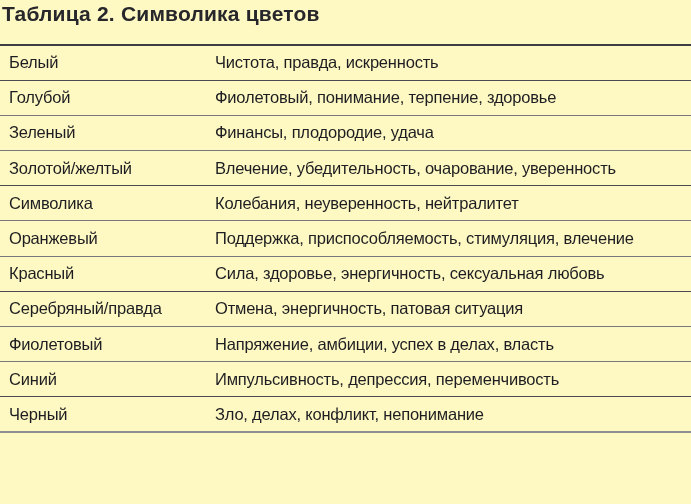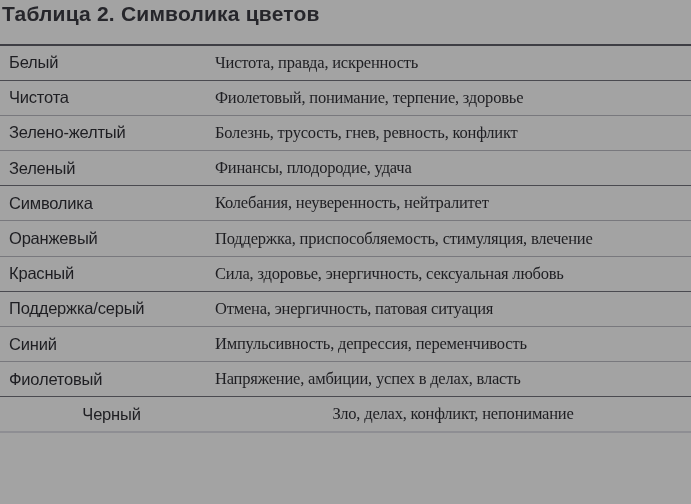--- a/index.html
+++ b/index.html
@@ -7,21 +7,21 @@
     width: 691px;
     height: 504px;
     background: #ffffff;
     overflow: hidden;
     font-family: "Liberation Sans", "DejaVu Sans", sans-serif;
   }
   .page {
     position: relative;
     width: 691px;
     height: 504px;
-    background: #a3a3a3;
+    background: #fef9c3;
   }
   .doc-title {
     position: absolute;
     top: 2px;
     left: 2px;
     font-size: 21px;
     font-weight: bold;
     letter-spacing: 0.2px;
     color: #26262b;
     white-space: nowrap;
@@ -39,86 +39,84 @@
   table.symbol-table tr {
     height: 35.2px;
     border-bottom: 1.6px solid #78787d;
   }
   table.symbol-table tr:nth-child(3n+1) {
     border-bottom-color: #4a4a50;
     margin-top: 37px;
   }
   table.symbol-table tr:last-child {
     border-bottom: none;
-    text-align: center;
   }
   td {
     font-size: 16.5px;
     color: #1e1e22;
     vertical-align: middle;
     white-space: nowrap;
     overflow: hidden;
     letter-spacing: -0.2px;
   }
   td.col-color {
     width: 214px;
     padding-left: 9px;
   }
   td.col-meaning {
     padding-left: 1px;
-    font-family: Liberation Serif, serif;
   }
 </style>
 </head>
 <body>
 
 <div class="page">
   <div class="doc-title">Таблица 2. Символика цветов</div>
 
   <table class="symbol-table">
     <tbody>
         <tr>
           <td class="col-color">Белый</td>
           <td class="col-meaning">Чистота, правда, искренность</td>
         </tr>
         <tr>
-          <td class="col-color">Чистота</td>
+          <td class="col-color">Голубой</td>
           <td class="col-meaning">Фиолетовый, понимание, терпение, здоровье</td>
-        </tr>
-        <tr>
-          <td class="col-color">Зелено-желтый</td>
-          <td class="col-meaning">Болезнь, трусость, гнев, ревность, конфликт</td>
         </tr>
         <tr>
           <td class="col-color">Зеленый</td>
           <td class="col-meaning">Финансы, плодородие, удача</td>
+        </tr>
+        <tr>
+          <td class="col-color">Золотой/желтый</td>
+          <td class="col-meaning">Влечение, убедительность, очарование, уверенность</td>
         </tr>
         <tr>
           <td class="col-color">Символика</td>
           <td class="col-meaning">Колебания, неуверенность, нейтралитет</td>
         </tr>
         <tr>
           <td class="col-color">Оранжевый</td>
           <td class="col-meaning">Поддержка, приспособляемость, стимуляция, влечение</td>
         </tr>
         <tr>
           <td class="col-color">Красный</td>
           <td class="col-meaning">Сила, здоровье, энергичность, сексуальная любовь</td>
         </tr>
         <tr>
-          <td class="col-color">Поддержка/серый</td>
+          <td class="col-color">Серебряный/правда</td>
           <td class="col-meaning">Отмена, энергичность, патовая ситуация</td>
+        </tr>
+        <tr>
+          <td class="col-color">Фиолетовый</td>
+          <td class="col-meaning">Напряжение, амбиции, успех в делах, власть</td>
         </tr>
         <tr>
           <td class="col-color">Синий</td>
           <td class="col-meaning">Импульсивность, депрессия, переменчивость</td>
-        </tr>
-        <tr>
-          <td class="col-color">Фиолетовый</td>
-          <td class="col-meaning">Напряжение, амбиции, успех в делах, власть</td>
         </tr>
         <tr>
           <td class="col-color">Черный</td>
           <td class="col-meaning">Зло, делах, конфликт, непонимание</td>
         </tr>
       </tbody>
   </table>
 </div>
 
 </body></html>

